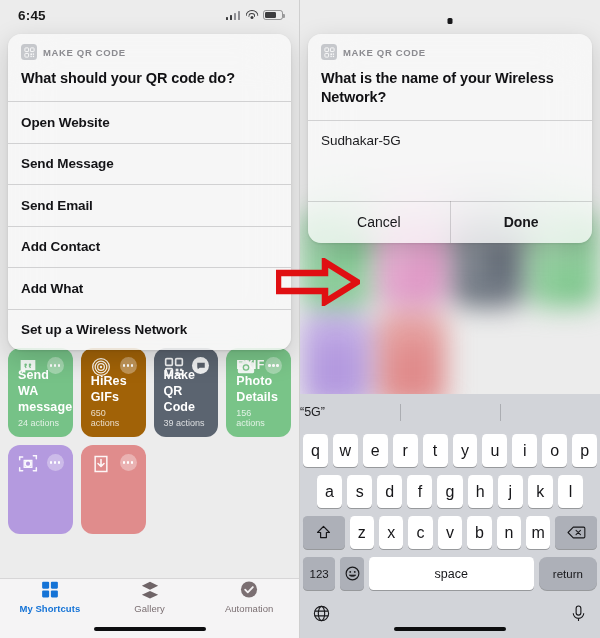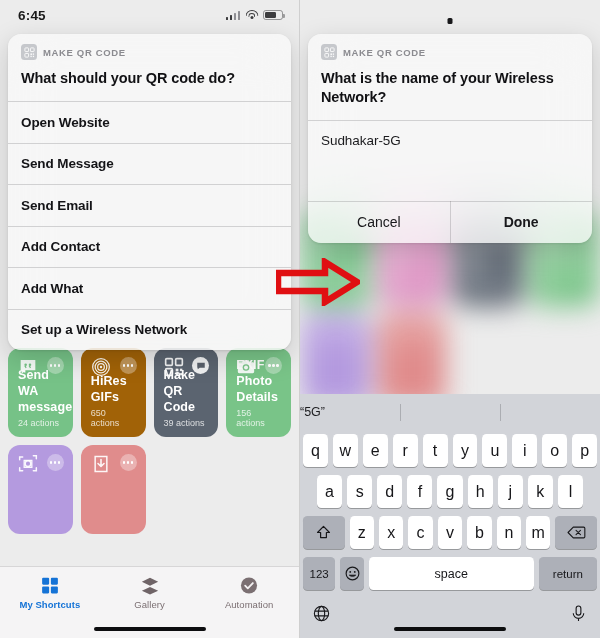--- a/index.html
+++ b/index.html
@@ -60,24 +60,24 @@
   .dots { width:17px; height:17px; border-radius:50%; background:rgba(255,255,255,.33);
     display:flex; align-items:center; justify-content:center; gap:1.6px; }
   .dots i { width:2.4px; height:2.4px; border-radius:50%; background:#fff; display:block; }
   .tico { width:20px; height:20px; color:rgba(255,255,255,.92); }
   .tico svg { width:100%; height:100%; display:block; fill:currentColor; }
   .badge-chat { width:17px;height:17px;border-radius:50%;background:rgba(255,255,255,.9);
     display:flex;align-items:center;justify-content:center; }
   .badge-chat svg { width:10px;height:10px; fill:#59606b; }
 
   
-  .tabbar { position:absolute; left:0; right:0; bottom:0; height:72px; z-index:30;
+  .tabbar { position:absolute; left:0; right:0; bottom:0; height:60px; z-index:30;
     background:rgba(247,245,246,.82); backdrop-filter:blur(18px);
     border-top:.5px solid rgba(0,0,0,.12);
-    display:flex; align-items:flex-start; padding-top:8px; }
+    display:flex; align-items:flex-start; }
   .tab { flex:1; display:flex; flex-direction:column; align-items:center; gap:3px; }
   .tab-ico { width:22px; height:21px; display:flex; align-items:center; justify-content:center; }
   .tab-ico svg { width:100%; height:100%; display:block; }
   .tab-label { font-size:9.5px; letter-spacing:.05px; }
   .tab.active .tab-label { color:#1573d6; font-weight:600; }
   .tab.inactive .tab-label { color:#7b6f72; }
   .home-ind { position:absolute; bottom:7px; left:50%; transform:translateX(-50%);
     width:112px; height:4.5px; border-radius:3px; background:#0d0d0f; }
 
   
@@ -547,21 +547,21 @@
           <div class="key fn sm">123</div>
           <div class="key fn" style="flex:.72;">
             <svg viewBox="0 0 24 24">
                 <circle cx="12" cy="12" r="9" fill="none" stroke="#17171a" stroke-width="1.6"></circle>
                 <circle cx="8.8" cy="9.8" r="1.3"></circle>
                 <circle cx="15.2" cy="9.8" r="1.3"></circle>
                 <path d="M7.6 14.4c1.3 1.9 7.5 1.9 8.8 0z" stroke="#17171a" stroke-width="1.3"></path>
               </svg>
           </div>
           <div class="key space">space</div>
-          <div class="key fn sm" style="flex:1.8;">return</div>
+          <div class="key fn sm" style="flex:1.8;border-radius:8px;">return</div>
         </div>
       </div>
       <div class="kb-bottom">
         <span>
           <svg viewBox="0 0 24 24">
               <circle cx="12" cy="12" r="9"></circle>
               <ellipse cx="12" cy="12" rx="4" ry="9"></ellipse>
               <path d="M3.3 9h17.4M3.3 15h17.4"></path>
             </svg>
         </span>

